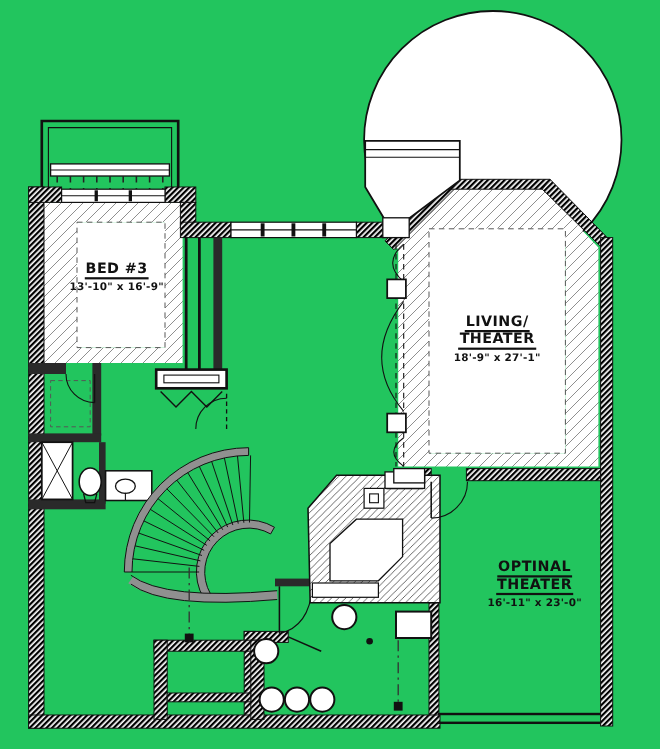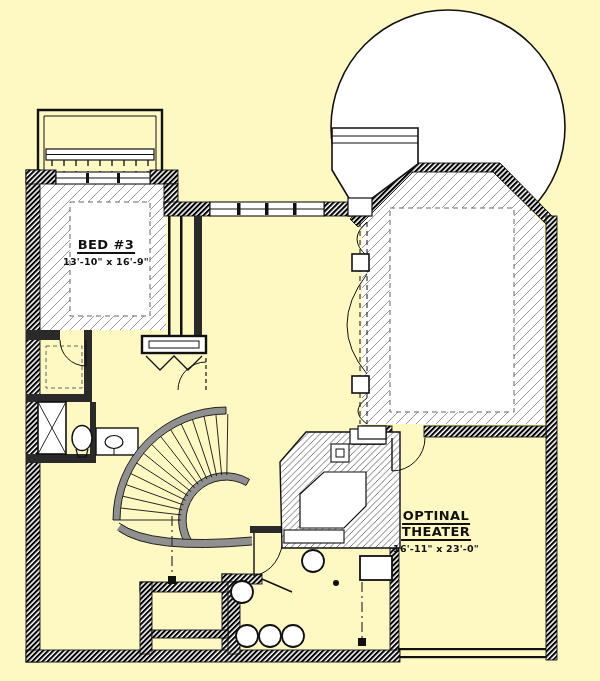--- a/index.html
+++ b/index.html
@@ -1,16 +1,16 @@
 <!DOCTYPE html>
 <html><head>
 <meta charset="utf-8">
 <style>
   html,body{margin:0;padding:0;background:#fff;}
-  .plan{position:relative;width:600px;height:681px;background:#fef9c3;overflow:hidden;
+  .plan{position:relative;width:600px;height:681px;background:#22c55e;overflow:hidden;
         font-family:"DejaVu Sans", sans-serif;}
   .plan svg{position:absolute;left:0;top:0;}
   .room-label{position:absolute;transform:translateX(-50%);text-align:center;color:#111;z-index:5;}
   .room-line{display:table;margin:0 auto;font-weight:bold;font-size:13px;letter-spacing:.4px;
              line-height:1.08;border-bottom:2.2px solid #111;padding:0 1px;white-space:nowrap;}
   .room-line:empty{display:none;border:none;}
   .room-dims{display:block;margin-top:2px;font-weight:bold;font-size:9.5px;letter-spacing:.2px;white-space:nowrap;}
   .room-dims:empty{display:none;}
 </style>
 </head>
@@ -223,21 +223,26 @@
   </g>
 </svg>
 
 <div class="room-label" style="left:106px;top:238px;">
   <span class="room-line">BED #3</span>
 
   <span class="room-dims">13'-10" x 16'-9"</span>
 </div>
 
 
-
-
-<div class="room-label" style="left:436px;top:509px;">
+<div class="room-label" style="left:452px;top:286px;">
+  <span class="room-line">LIVING/</span>
+  <span class="room-line">THEATER</span>
+  <span class="room-dims">18'-9" x 27'-1"</span>
+</div>
+
+
+<div class="room-label" style="left:486px;top:509px;">
   <span class="room-line">OPTINAL</span>
   <span class="room-line">THEATER</span>
   <span class="room-dims">16'-11" x 23'-0"</span>
 </div>
 
 </div>
 
 </body></html>

